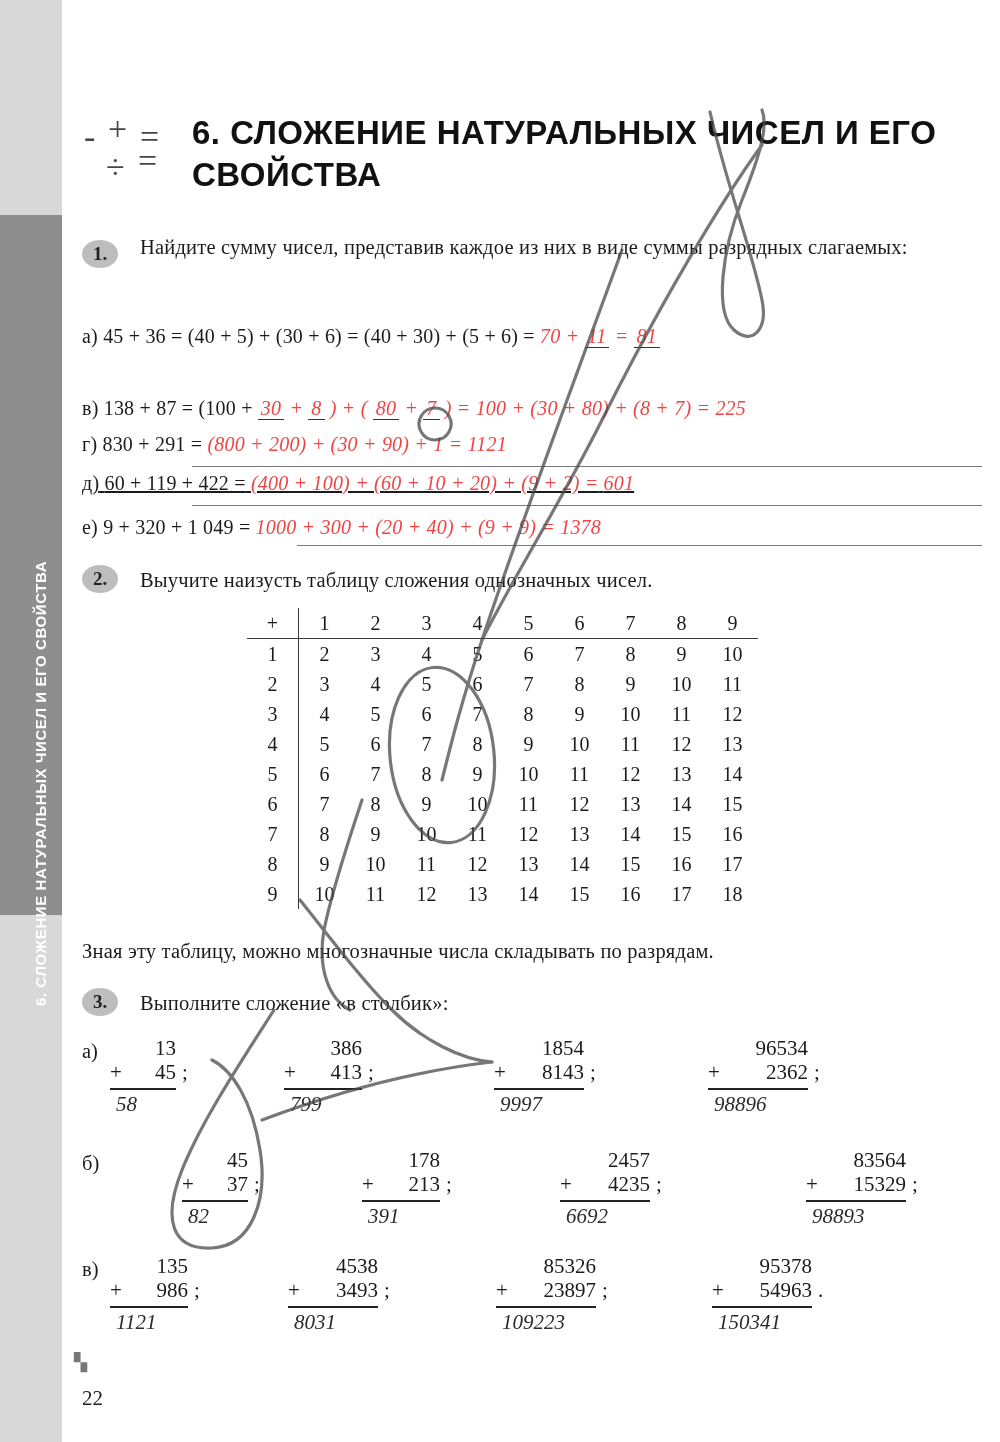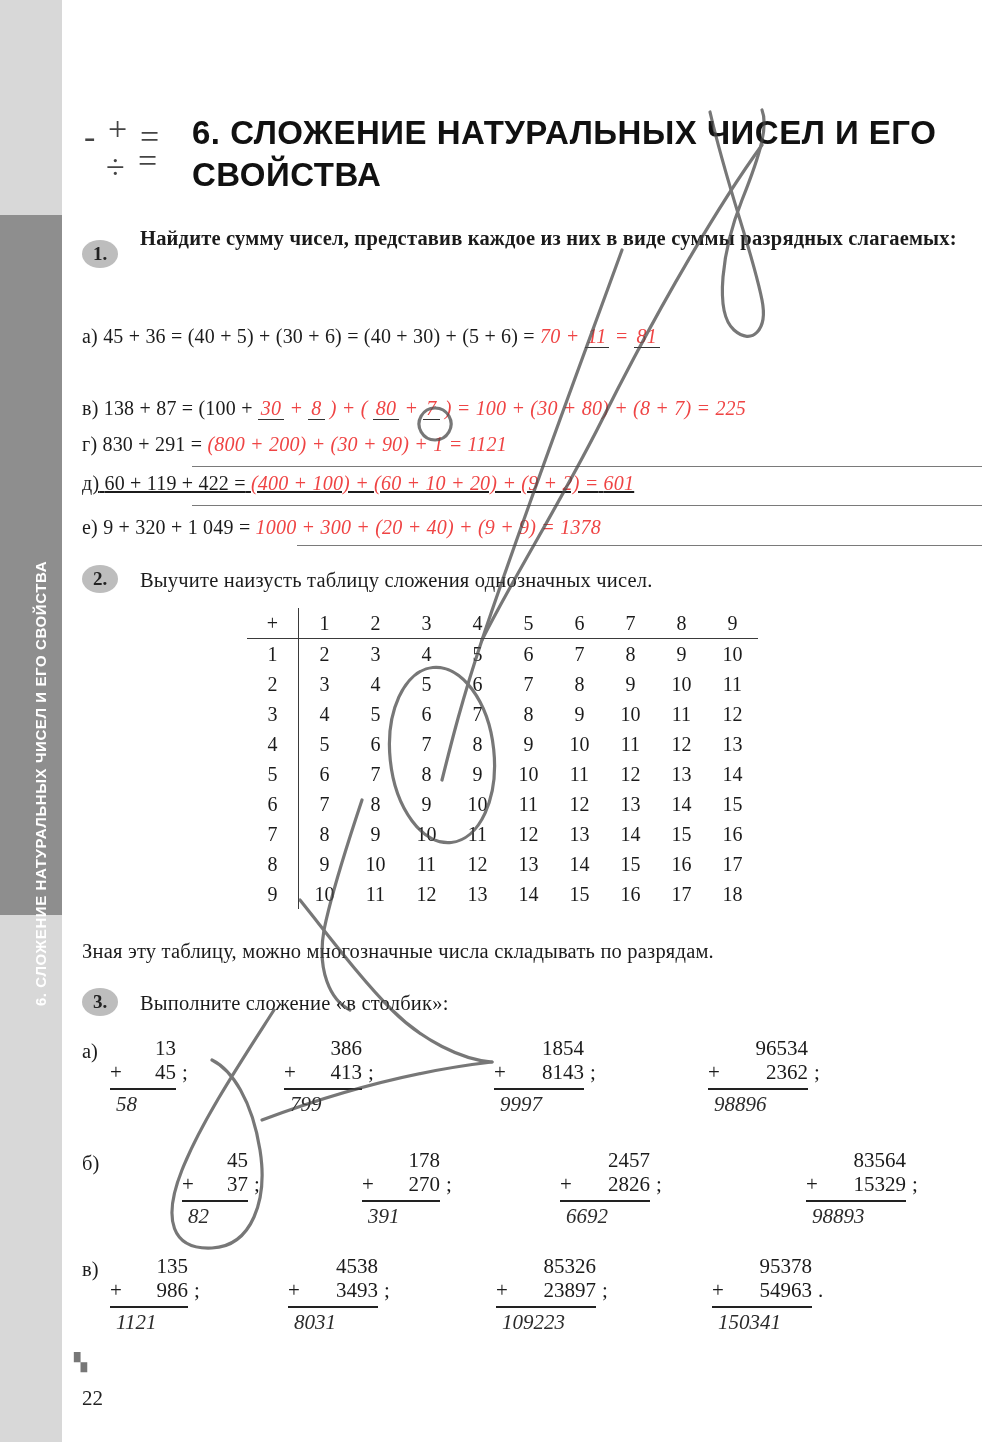--- a/index.html
+++ b/index.html
@@ -138,21 +138,21 @@
     <span class="ds1">-</span>
     <span class="ds2">+</span>
     <span class="ds3">=</span>
     <span class="ds4">÷</span>
     <span class="ds5">=</span>
   </div>
 
   <h1 class="title">6. СЛОЖЕНИЕ НАТУРАЛЬНЫХ ЧИСЕЛ И ЕГО СВОЙСТВА</h1>
 
   <div class="bubble" style="left:20px;top:240px;">1.</div>
-  <div class="task-text" style="left:78px;top:223px;width:830px;font-weight:bold;">Найдите сумму чисел, представив каждое из них  в виде суммы разрядных слагаемых:</div>
+  <div class="task-text" style="left:78px;top:232px;width:830px;">Найдите сумму чисел, представив каждое из них  в виде суммы разрядных слагаемых:</div>
 
   <div class="ex1-line" style="left:20px;top:325px;">
     <span>а)</span>
     <span>45 + 36 = (40 + 5) + (30 + 6) = (40 + 30) + (5 + 6) =</span>
     <span class="hw">70 +</span>
     <span class="hw hw-u">11</span>
     <span class="hw">=</span>
     <span class="hw hw-u">81</span>
   </div>
 
@@ -368,29 +368,29 @@
       <span class="top">45</span>
       <span class="plus">+</span>
       <span class="bot">37</span>
       <span class="bar" style="width:66px"></span>
       <span class="semi" style="left:calc(66px + 6px);">;</span>
       <span class="ans">82</span>
     </div>
   <div id="cs-b1" class="colsum" style="left:300px;top:1148px;width:78px;">
       <span class="top">178</span>
       <span class="plus">+</span>
-      <span class="bot">270</span>
+      <span class="bot">213</span>
       <span class="bar" style="width:78px"></span>
       <span class="semi" style="left:calc(78px + 6px);">;</span>
       <span class="ans">391</span>
     </div>
   <div id="cs-b2" class="colsum" style="left:498px;top:1148px;width:90px;">
       <span class="top">2457</span>
       <span class="plus">+</span>
-      <span class="bot">2826</span>
+      <span class="bot">4235</span>
       <span class="bar" style="width:90px"></span>
       <span class="semi" style="left:calc(90px + 6px);">;</span>
       <span class="ans">6692</span>
     </div>
   <div id="cs-b3" class="colsum" style="left:744px;top:1148px;width:100px;">
       <span class="top">83564</span>
       <span class="plus">+</span>
       <span class="bot">15329</span>
       <span class="bar" style="width:100px"></span>
       <span class="semi" style="left:calc(100px + 6px);">;</span>

